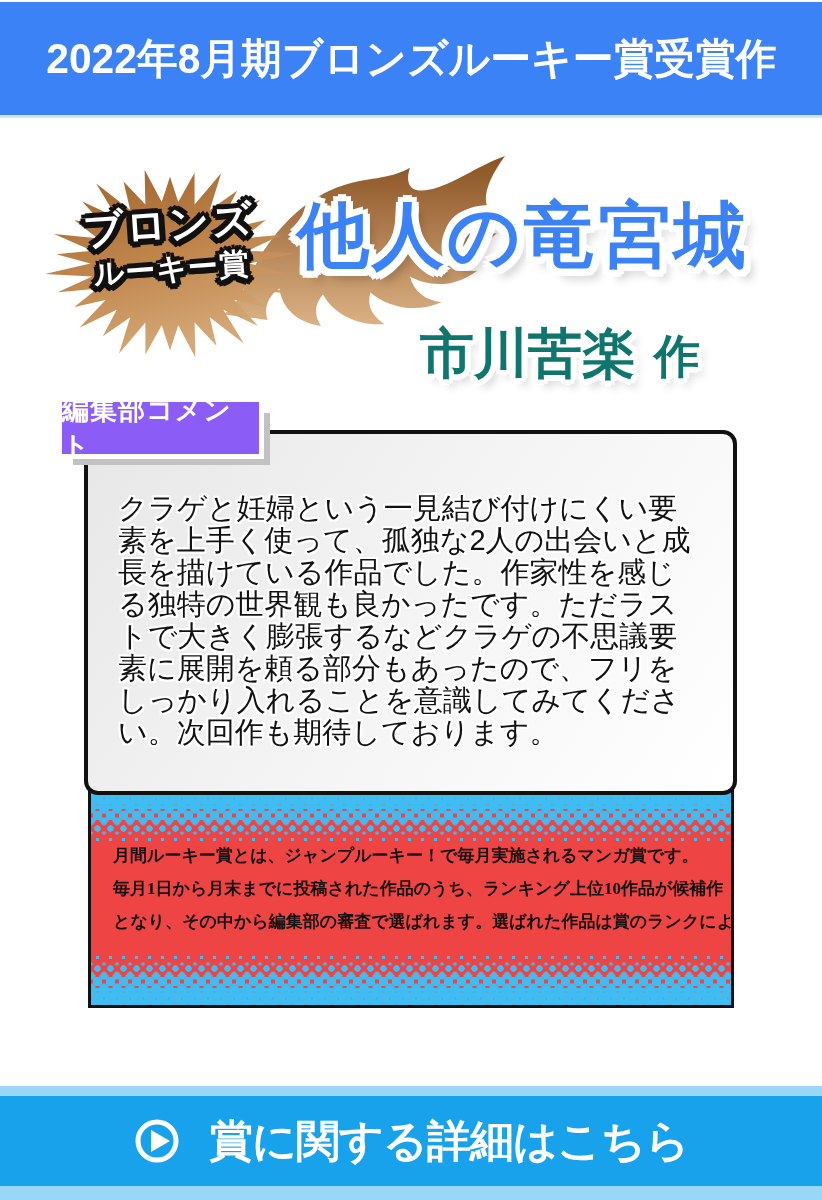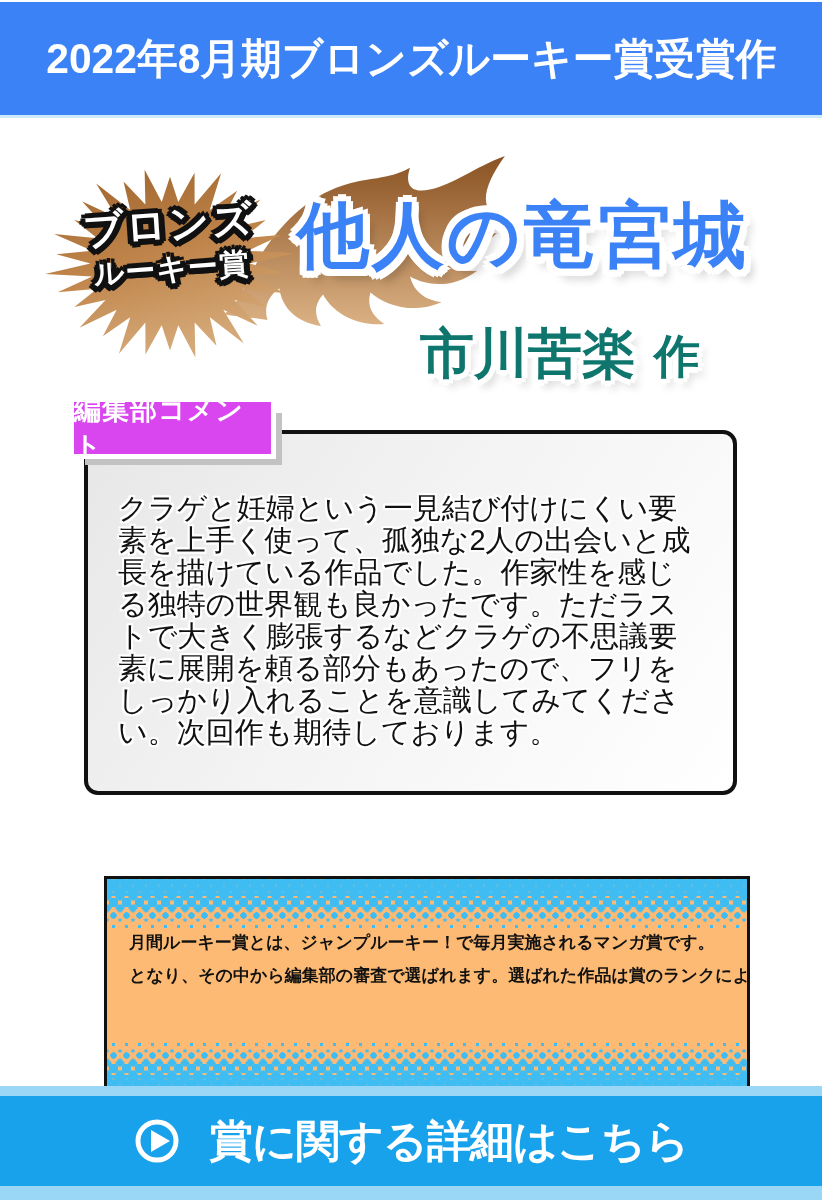--- a/index.html
+++ b/index.html
@@ -51,37 +51,37 @@
   }
   .work-author .name{font-size:54px; font-weight:bold;}
   .work-author .suffix{font-size:46px; font-weight:600; margin-left:18px;}
   
   .comment-box{
     position:absolute; left:84px; top:430px; width:645px; height:357px; z-index:1;
     border:4px solid #111; border-radius:14px;
     background:linear-gradient(125deg,#e7e7e7 0%,#f3f3f3 45%,#ffffff 100%);
   }
   .comment-label{
-    position:absolute; left:74px; top:402px; width:197px; height:52px; z-index:2;
-    background:#d946ef; color:#fff; font-size:27px; font-weight:bold;
+    position:absolute; left:62px; top:402px; width:197px; height:52px; z-index:2;
+    background:#8b5cf6; color:#fff; font-size:27px; font-weight:bold;
     display:flex; align-items:center; justify-content:center; letter-spacing:1px;
     box-shadow:5px 5px 0 #ffffff,11px 11px 0 #c2c2c2;
   }
   .comment-box p{
     margin:0; position:absolute; left:30px; top:58px; width:582px;
     font-size:29px; line-height:32px; font-weight:normal; color:#111;
     text-align:left; letter-spacing:0;
     text-shadow:
       -2px 0 0 #fff,2px 0 0 #fff,0 -2px 0 #fff,0 2px 0 #fff,
       -2px -2px 0 #fff,2px -2px 0 #fff,-2px 2px 0 #fff,2px 2px 0 #fff;
   }
   
   .info-box{
-    position:absolute; left:88px; top:876px; width:640px; height:213px;
-    border:3px solid #111; background:#fdba74; overflow:hidden;margin-left:16px;
+    position:absolute; left:88px; top:789px; width:640px; height:213px;
+    border:3px solid #111; background:#ef4444; overflow:hidden;
   }
   .dots{position:absolute; left:0; width:100%; --dot:#3fbdf2;}
   .dots.top{top:0;}
   .dots.bottom{bottom:0; transform:scaleY(-1);}
   .dots div{width:100%;}
   .dr1{height:17px;
     background-image:
       radial-gradient(circle 6.1px at 6.5px 6.5px,var(--dot) 98%,rgba(0,0,0,0) 100%),
       radial-gradient(circle 6.1px at 6.5px 6.5px,var(--dot) 98%,rgba(0,0,0,0) 100%);
     background-size:13px 13px; background-position:0 0,6.5px 6.5px;}
@@ -177,20 +177,21 @@
         <div class="dr4"></div>
     </div>
     <div class="dots bottom">
       <div class="dr1"></div>
         <div class="dr2"></div>
         <div class="dr3"></div>
         <div class="dr4"></div>
     </div>
     <div class="info-text">
       <div>月間ルーキー賞とは、ジャンプルーキー！で毎月実施されるマンガ賞です。</div>
+      <div>毎月1日から月末までに投稿された作品のうち、ランキング上位10作品が候補作</div>
       <div>となり、その中から編集部の審査で選ばれます。選ばれた作品は賞のランクにより、</div>
     </div>
   </div>
 
   <div class="cta-strip-top"></div>
   <div class="cta-main">
     <svg width="48" height="48" viewBox="0 0 48 48">
       <circle cx="24" cy="24" r="19" fill="none" stroke="#ffffff" stroke-width="5"></circle>
       <polygon points="18,13 37,24 18,35" fill="#ffffff"></polygon>
     </svg>

